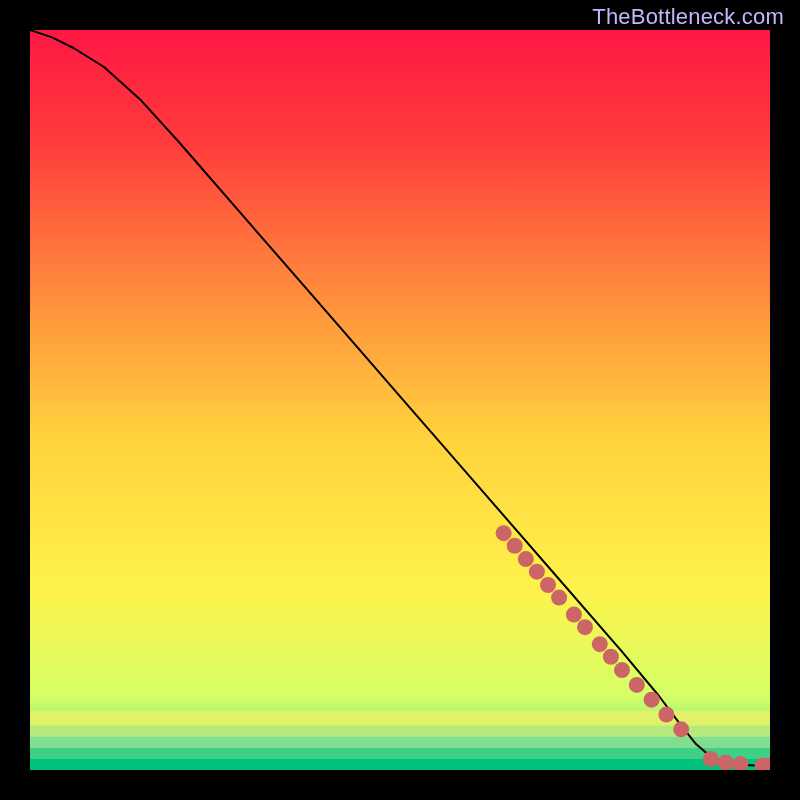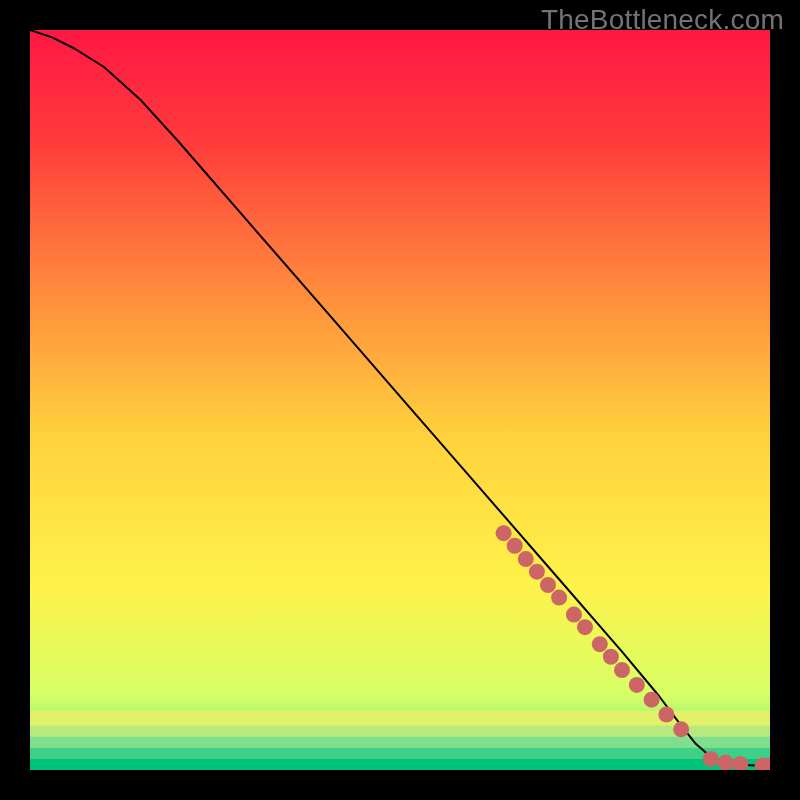--- a/index.html
+++ b/index.html
@@ -8,22 +8,22 @@
     height: 800px;
     background: #000;
     position: relative;
     font-family: Arial, Helvetica, sans-serif;
     overflow: hidden;
   }
   .watermark {
     position: absolute;
     top: 4px;
     right: 16px;
-    color: #737373;
-    font-size: 28px;
+    color: #c4b5fd;
+    font-size: 22px;
     font-weight: 500;
     letter-spacing: 0.2px;
     z-index: 10;
     text-align: center;
   }
   .plot {
     position: absolute;
     left: 30px;
     top: 30px;
     width: 740px;

